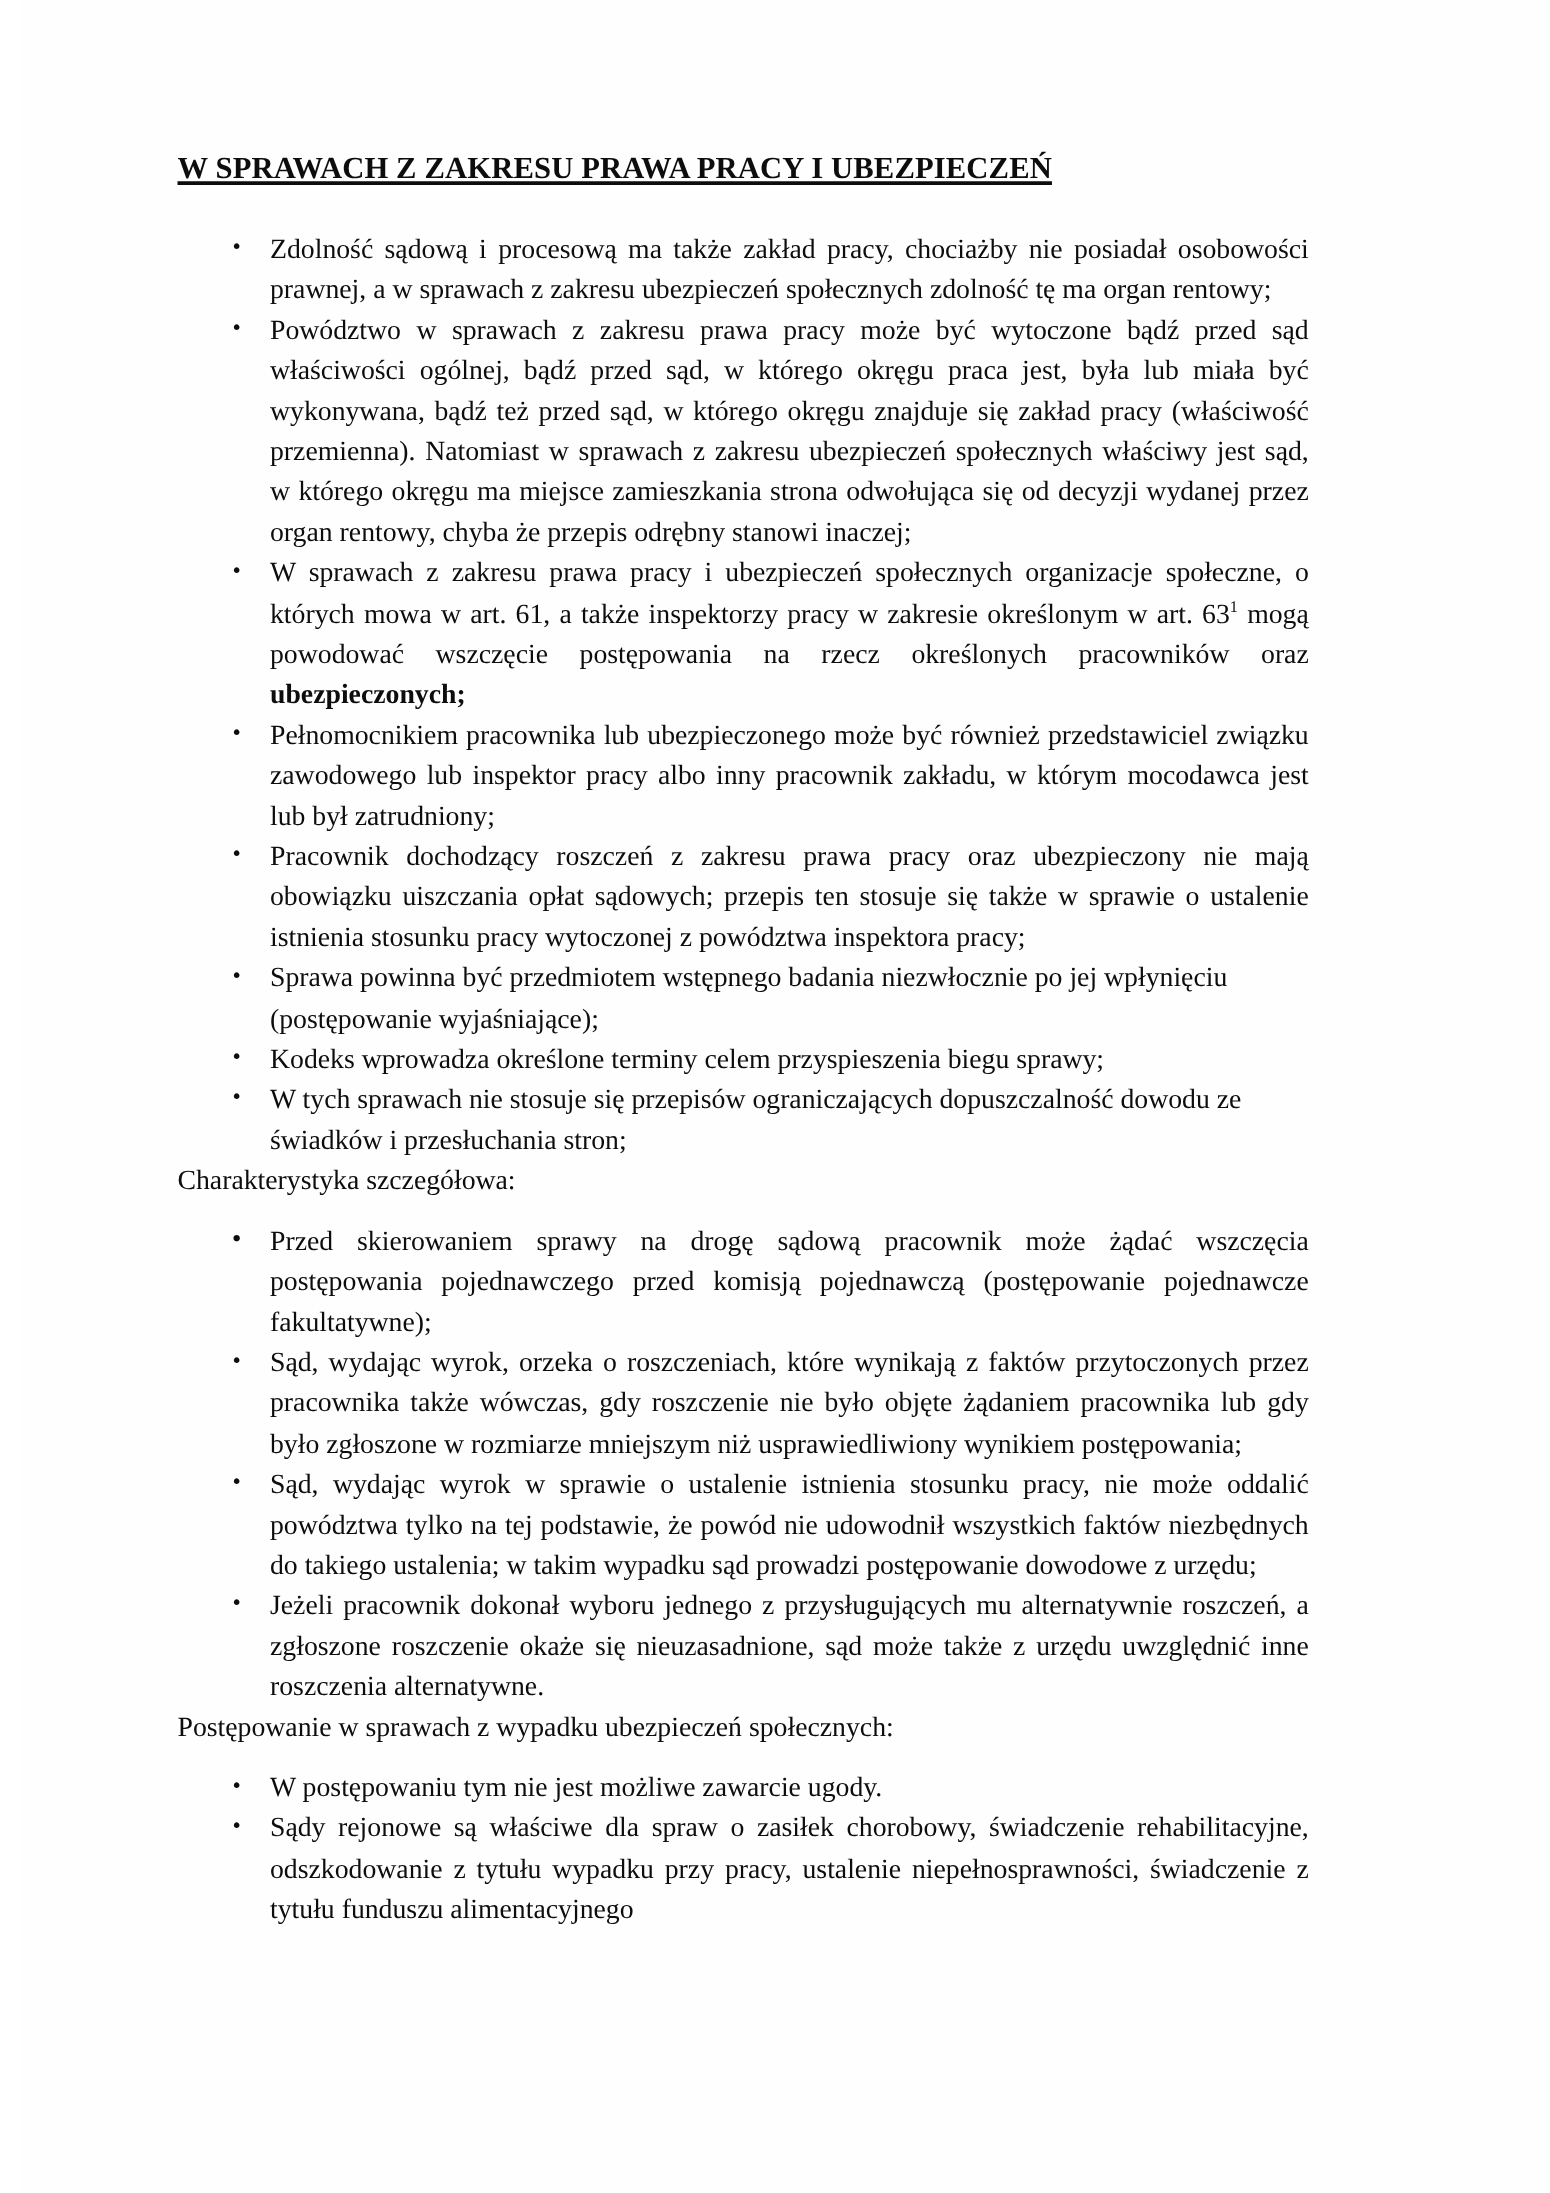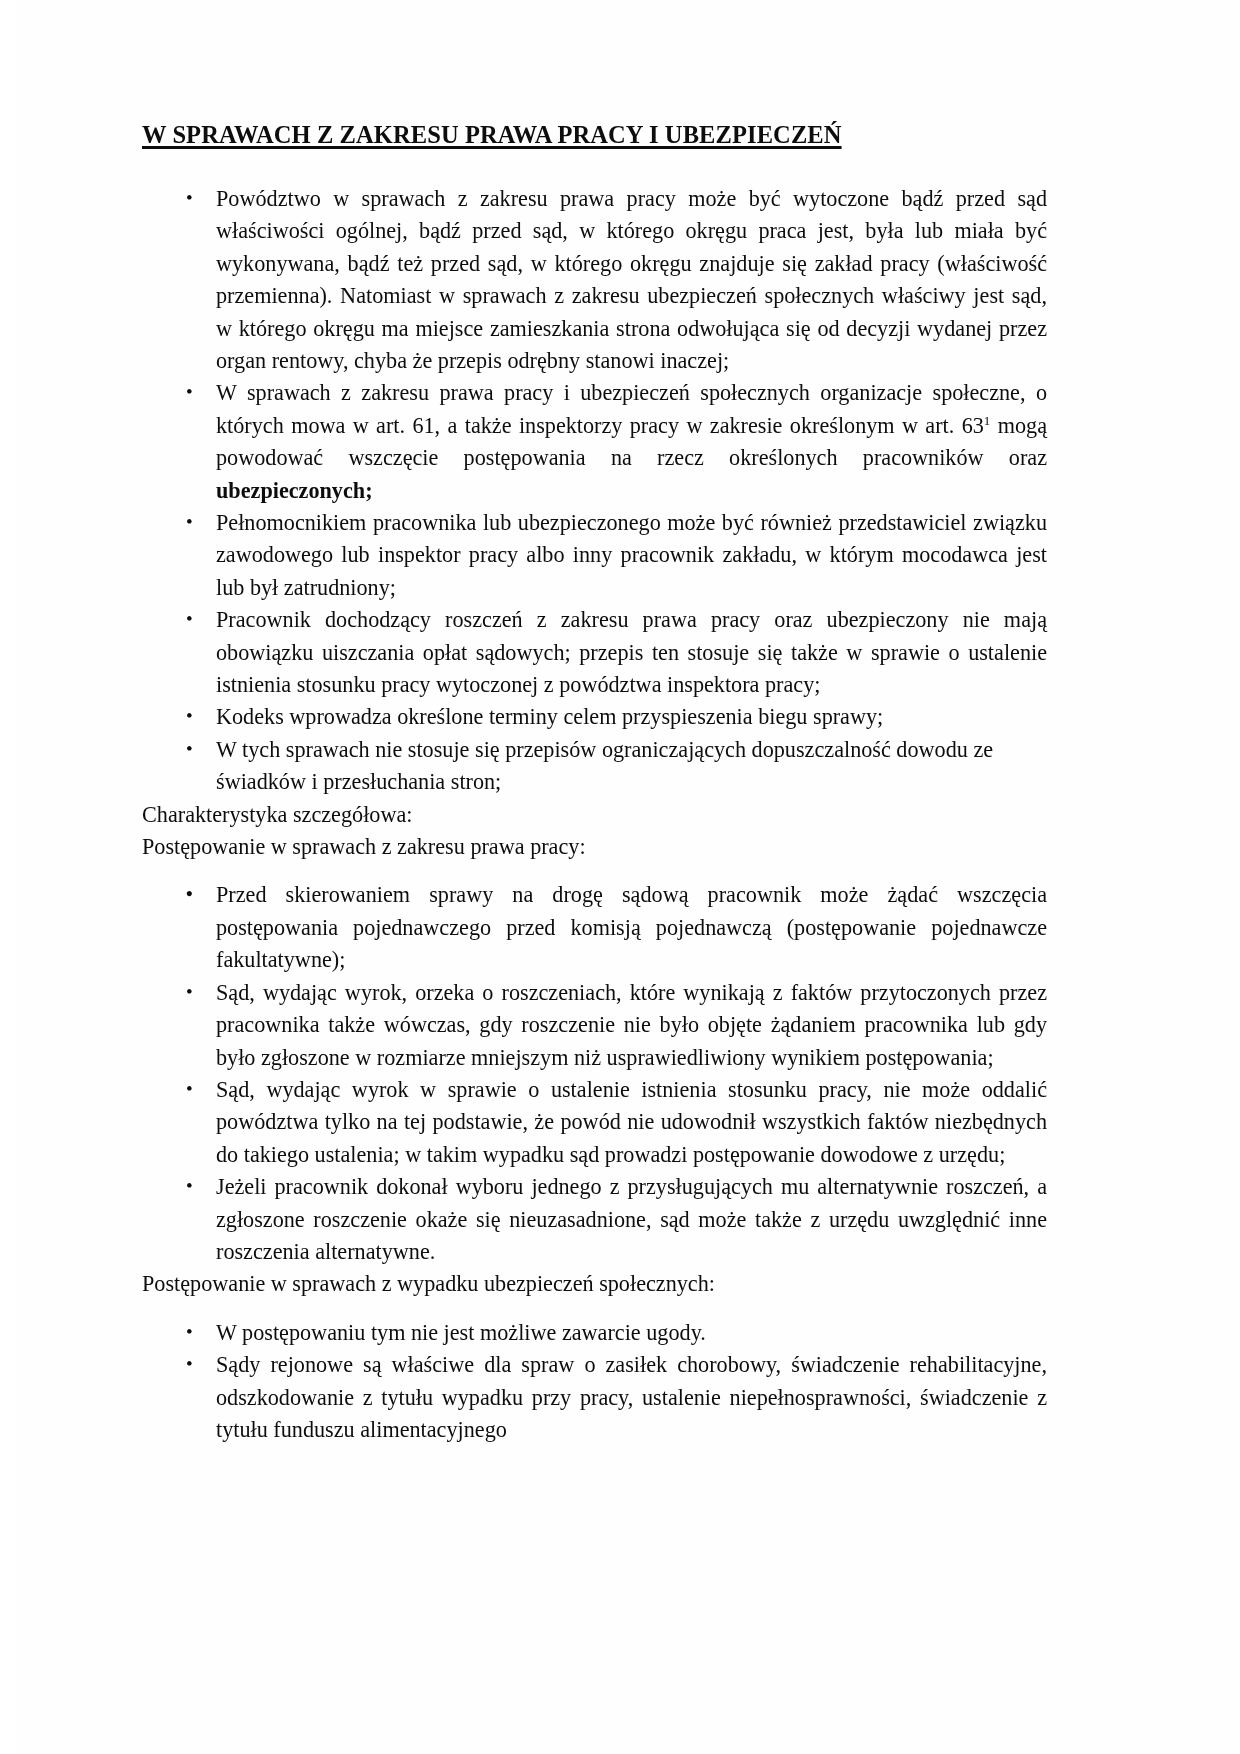--- a/index.html
+++ b/index.html
@@ -99,42 +99,43 @@
 <body>
 
 <div class="page">
   <div class="content">
 
     <h1 class="doc-title">W SPRAWACH Z ZAKRESU PRAWA PRACY I UBEZPIECZEŃ</h1>
 
 
     <ul class="blist">
 
+      <li>Zdolność sądową i procesową ma także zakład pracy, chociażby nie posiadał osobowości prawnej, a w sprawach z zakresu ubezpieczeń społecznych zdolność tę ma organ rentowy;</li>
 
       <li>Powództwo w sprawach z zakresu prawa pracy może być wytoczone bądź przed sąd właściwości ogólnej, bądź przed sąd, w którego okręgu praca jest, była lub miała być wykonywana, bądź też przed sąd, w którego okręgu znajduje się zakład pracy (właściwość przemienna). Natomiast w sprawach z zakresu ubezpieczeń społecznych właściwy jest sąd, w którego okręgu ma miejsce zamieszkania strona odwołująca się od decyzji wydanej przez organ rentowy, chyba że przepis odrębny stanowi inaczej;</li>
 
       <li>
         <span>W sprawach z zakresu prawa pracy i ubezpieczeń społecznych organizacje społeczne, o których mowa w art. 61, a także inspektorzy pracy w zakresie określonym w art. 63</span><sup class="fn">1</sup>
         <span>mogą powodować wszczęcie postępowania na rzecz określonych pracowników oraz</span>
         <span class="b">ubezpieczonych;</span>
       </li>
 
       <li>Pełnomocnikiem pracownika lub ubezpieczonego może być również przedstawiciel związku zawodowego lub inspektor pracy albo inny pracownik zakładu, w którym mocodawca jest lub był zatrudniony;</li>
 
       <li>Pracownik dochodzący roszczeń z zakresu prawa pracy oraz ubezpieczony nie mają obowiązku uiszczania opłat sądowych; przepis ten stosuje się także w sprawie o ustalenie istnienia stosunku pracy wytoczonej z powództwa inspektora pracy;</li>
 
+      <li class="nojust">Sprawa powinna być przedmiotem wstępnego badania niezwłocznie po jej wpłynięciu (postępowanie wyjaśniające);</li>
 
       <li class="nojust">Kodeks wprowadza określone terminy celem przyspieszenia biegu sprawy;</li>
 
       <li class="nojust">W tych sprawach nie stosuje się przepisów ograniczających dopuszczalność dowodu ze świadków i przesłuchania stron;</li>
     </ul>
 
     <p class="para">Charakterystyka szczegółowa:</p>
 
-    <p class="para">Postępowanie w sprawach z zakresu prawa pracy:</p>
 
     <div class="gap-m"></div>
 
     <ul class="blist">
       <li class="bold">Przed skierowaniem sprawy na drogę sądową pracownik może żądać wszczęcia postępowania pojednawczego przed komisją pojednawczą (postępowanie pojednawcze fakultatywne);</li>
       <li>Sąd, wydając wyrok, orzeka o roszczeniach, które wynikają z faktów przytoczonych przez pracownika także wówczas, gdy roszczenie nie było objęte żądaniem pracownika lub gdy było zgłoszone w rozmiarze mniejszym niż usprawiedliwiony wynikiem postępowania;</li>
       <li>Sąd, wydając wyrok w sprawie o ustalenie istnienia stosunku pracy, nie może oddalić powództwa tylko na tej podstawie, że powód nie udowodnił wszystkich faktów niezbędnych do takiego ustalenia; w takim wypadku sąd prowadzi postępowanie dowodowe z urzędu;</li>
       <li>Jeżeli pracownik dokonał wyboru jednego z przysługujących mu alternatywnie roszczeń, a zgłoszone roszczenie okaże się nieuzasadnione, sąd może także z urzędu uwzględnić inne roszczenia alternatywne.</li>
     </ul>
 

